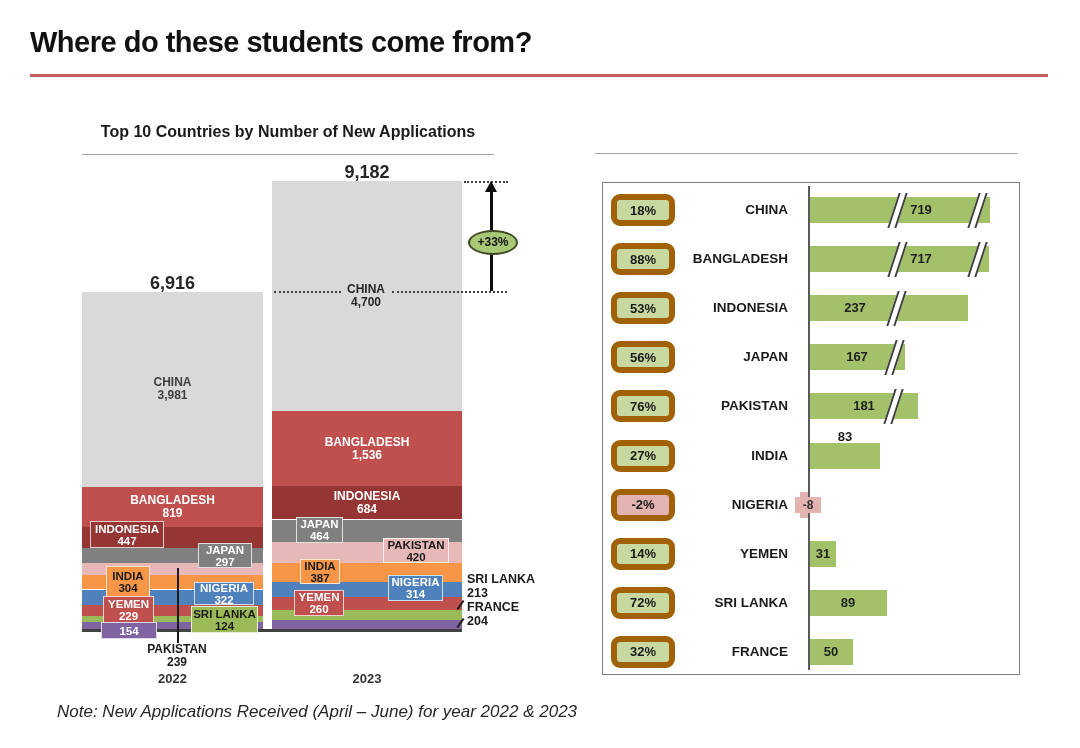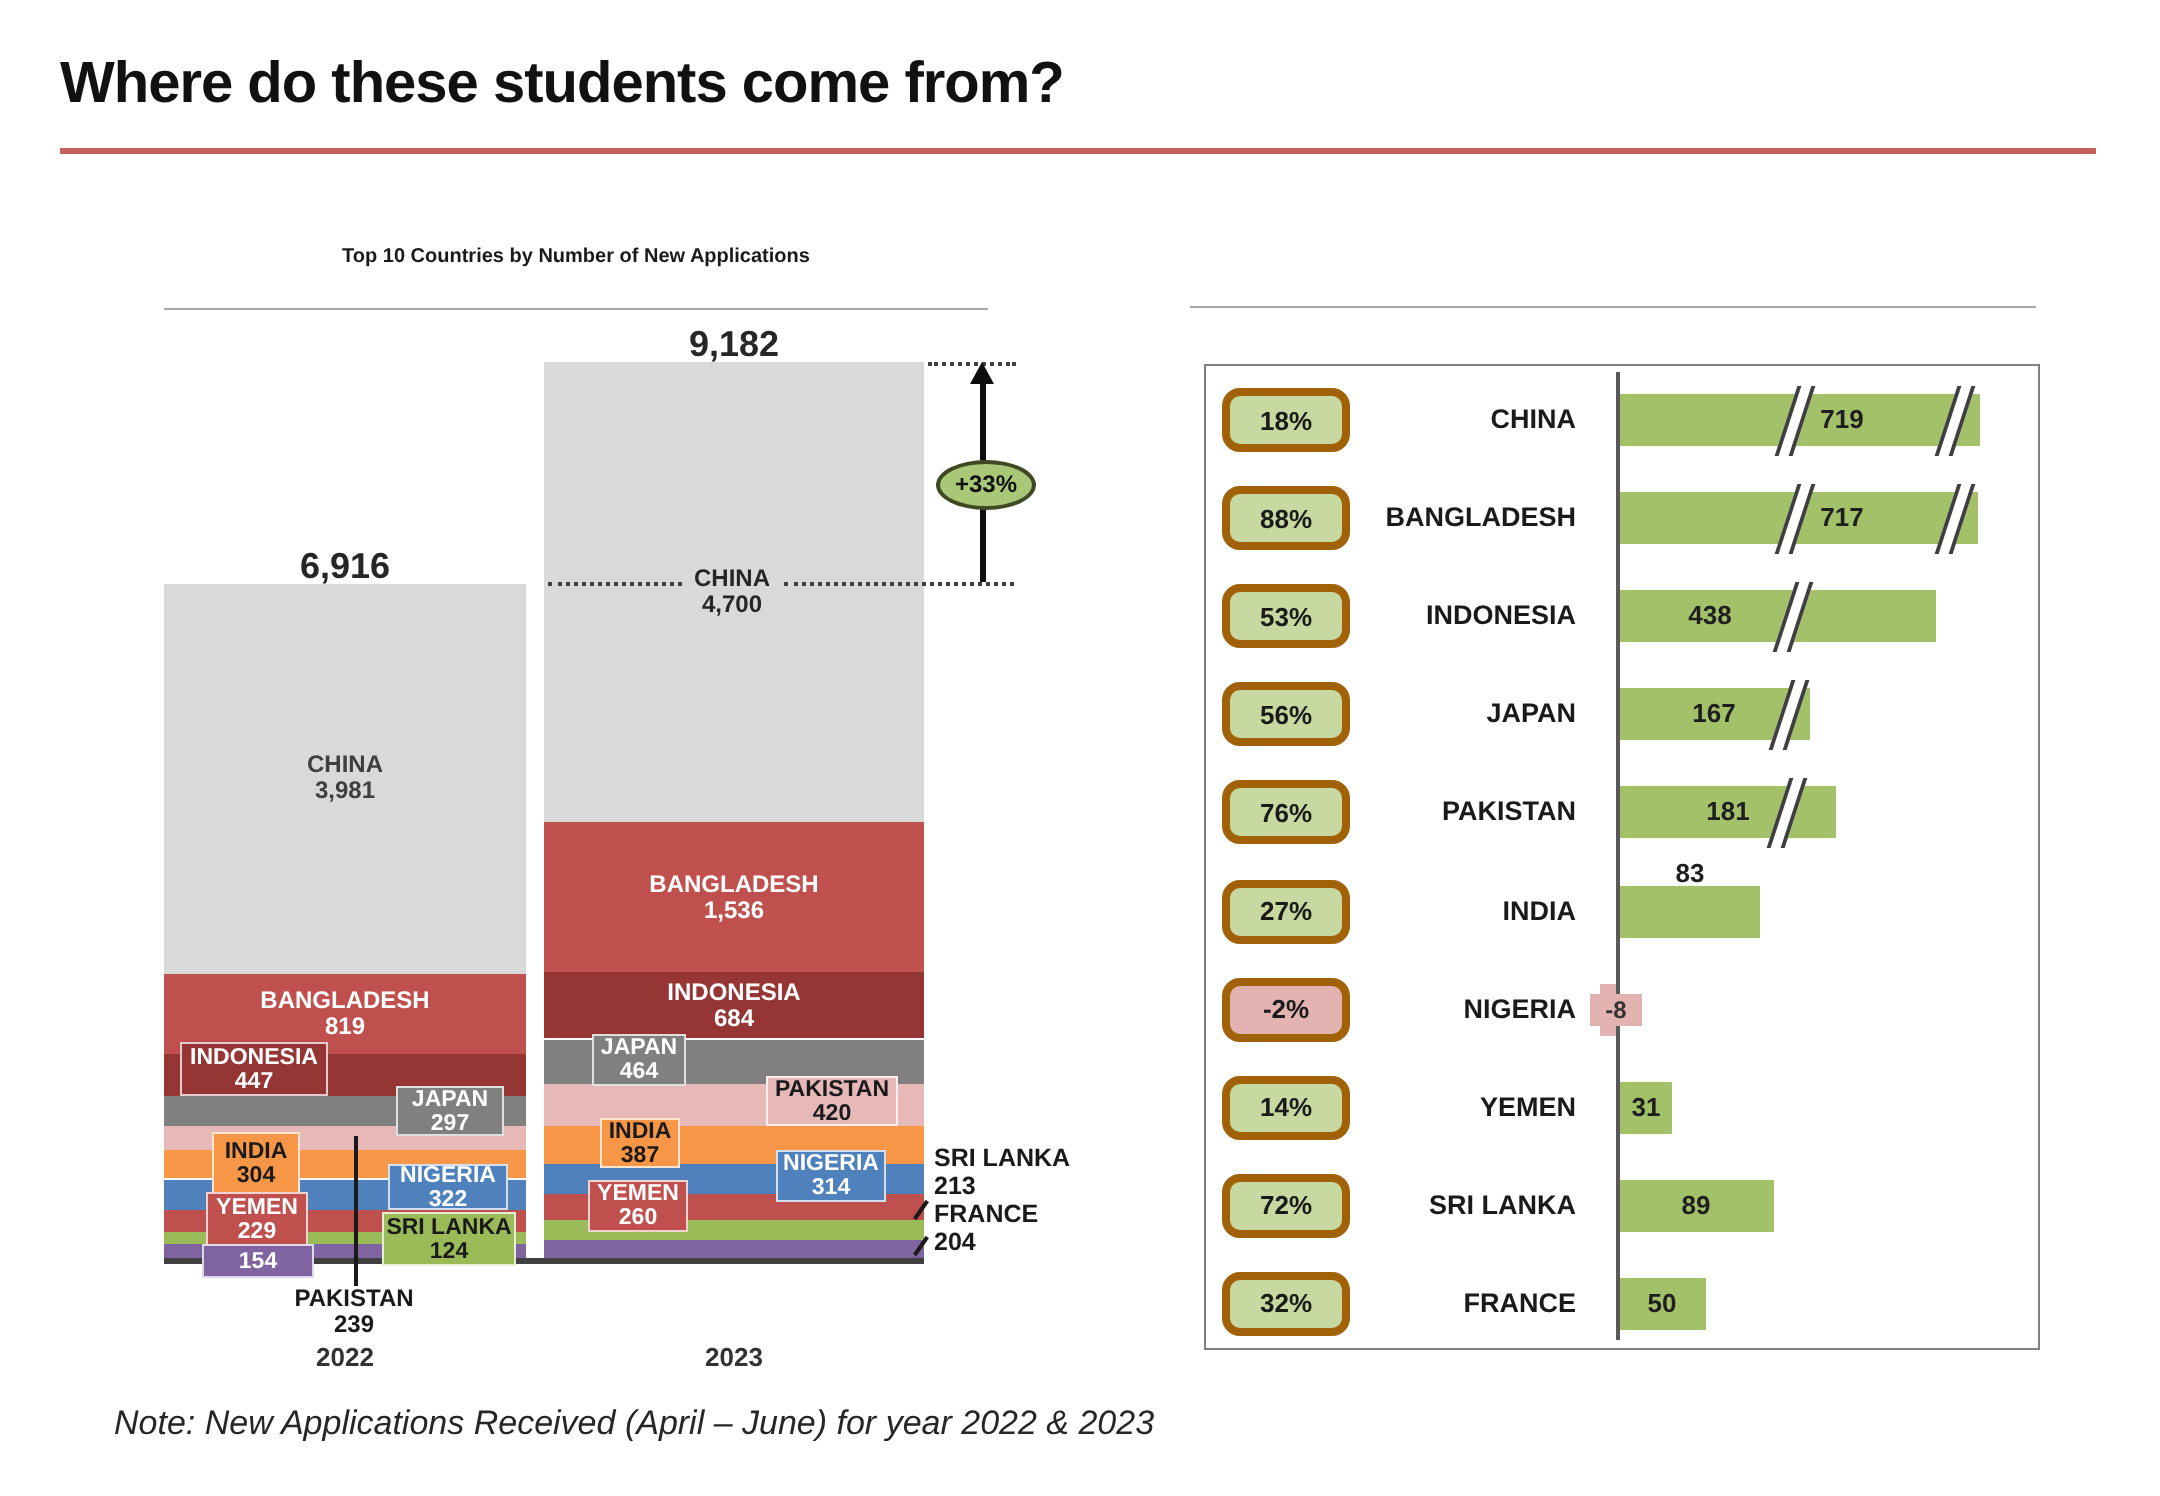--- a/index.html
+++ b/index.html
@@ -5,21 +5,21 @@
   html,body{margin:0;padding:0;background:#fff;}
   #page{position:relative;width:1080px;height:748px;background:#ffffff;overflow:hidden;
         font-family:"Liberation Sans",sans-serif;-webkit-font-smoothing:antialiased;}
   .abs{position:absolute;}
   
   #page-title{left:30px;top:26px;font-size:29px;font-weight:bold;color:#111;letter-spacing:-0.5px;}
   #title-underline{left:30px;top:74px;width:1018px;height:3px;background:#c4615c;}
   #overall-badge{left:956px;top:18px;width:88px;height:31px;background:#963a38;border:3px solid #d6a3a1;
                  color:#fff;font-size:17px;font-style:italic;font-weight:bold;text-align:center;line-height:31px;}
   
-  .chart-title{font-size:10px;font-weight:bold;color:#1a1a1a;text-align:center;}
+  .chart-title{font-size:16px;font-weight:bold;color:#1a1a1a;text-align:center;}
   #left-title{left:82px;top:123px;width:412px;}
   #right-title{left:602px;top:123px;width:418px;}
   .title-rule{height:1px;background:#a6a6a6;}
   #left-rule{left:82px;top:154px;width:412px;}
   #right-rule{left:595px;top:153px;width:423px;}
   
   .total-label{font-size:18px;font-weight:bold;color:#262626;transform:translateX(-50%);white-space:nowrap;}
   .year-label{font-size:13px;font-weight:600;color:#333;transform:translateX(-50%);}
   .seg{z-index:1;}
   .seg-label{z-index:3;text-align:center;font-weight:bold;font-size:12px;line-height:13px;transform:translate(-50%,-50%);white-space:nowrap;}
@@ -33,21 +33,21 @@
   #left-axis{left:82px;top:629px;width:380px;height:3px;background:#404040;z-index:2;}
   
   #arrow-shaft{left:490px;top:191px;width:3px;height:100px;background:#0d0d0d;z-index:2;}
   #arrow-head{left:485px;top:181px;width:0;height:0;border-left:6.5px solid transparent;border-right:6.5px solid transparent;border-bottom:11px solid #0d0d0d;z-index:2;}
   #top-dotted{left:464px;top:181px;width:44px;}
   #growth-ellipse{left:468px;top:230px;width:46px;height:21px;border-radius:50%;background:#a9c877;border:2px solid #3f4a24;
                   z-index:5;text-align:center;font-size:12px;font-weight:bold;color:#111;line-height:21px;}
   
   #right-panel{left:602px;top:182px;width:418px;height:493px;border:1.5px solid #7f7f7f;box-sizing:border-box;background:#fff;}
   #right-axis{left:808px;top:186px;width:2px;height:484px;background:#595959;z-index:2;}
-  .pct-box{width:64px;height:32px;box-sizing:border-box;background:#c7d9a0;border:4px solid #a16207;border-radius:9px;
+  .pct-box{width:64px;height:32px;box-sizing:border-box;background:#c7d9a0;border:6px solid #a16207;border-radius:9px;
            text-align:center;font-size:13px;font-weight:bold;color:#1a1a1a;display:flex;align-items:center;justify-content:center;z-index:3;}
   .pct-box.neg{background:#e3b3b2;}
   .country-label{width:173px;text-align:right;font-size:13.5px;font-weight:bold;color:#1a1a1a;white-space:nowrap;}
   .change-bar{background:#a3c169;z-index:1;}
   .change-bar.neg{background:#e3b3b2;}
   .neg-value-box{background:#e3b3b2;z-index:3;text-align:center;font-size:12px;font-weight:bold;color:#333;line-height:16px;}
   .bar-value{font-size:13px;font-weight:bold;color:#1f1f1f;transform:translateX(-50%);z-index:4;white-space:nowrap;}
   .axis-break{width:9px;height:35px;background:#fff;border-left:2px solid #3f3f3f;border-right:2px solid #3f3f3f;
               box-sizing:border-box;transform:skewX(-18deg);z-index:2;}
   
@@ -193,21 +193,21 @@
       <div class="abs axis-break" style="left: 973px; top: 192.5px;"></div>
       <div class="abs pct-box" style="left: 611px; top: 243.1px;">88%</div>
       <div class="abs country-label" style="left: 615px; top: 251.1px;">BANGLADESH</div>
       <div class="abs change-bar" style="left: 810px; top: 246.1px; width: 179px; height: 26px;"></div>
       <div class="abs bar-value" style="left: 921px; top: 251.1px;">717</div>
       <div class="abs axis-break" style="left: 893px; top: 241.6px;"></div>
       <div class="abs axis-break" style="left: 973px; top: 241.6px;"></div>
       <div class="abs pct-box" style="left: 611px; top: 292.2px;">53%</div>
       <div class="abs country-label" style="left: 615px; top: 300.2px;">INDONESIA</div>
       <div class="abs change-bar" style="left: 810px; top: 295.2px; width: 158px; height: 26px;"></div>
-      <div class="abs bar-value" style="left: 855px; top: 300.2px;">438</div>
+      <div class="abs bar-value" style="left: 855px; top: 300.2px;">237</div>
       <div class="abs axis-break" style="left: 892px; top: 290.7px;"></div>
       <div class="abs pct-box" style="left: 611px; top: 341.3px;">56%</div>
       <div class="abs country-label" style="left: 615px; top: 349.3px;">JAPAN</div>
       <div class="abs change-bar" style="left: 810px; top: 344.3px; width: 95px; height: 26px;"></div>
       <div class="abs bar-value" style="left: 857px; top: 349.3px;">167</div>
       <div class="abs axis-break" style="left: 890px; top: 339.8px;"></div>
       <div class="abs pct-box" style="left: 611px; top: 390.4px;">76%</div>
       <div class="abs country-label" style="left: 615px; top: 398.4px;">PAKISTAN</div>
       <div class="abs change-bar" style="left: 810px; top: 393.4px; width: 108px; height: 26px;"></div>
       <div class="abs bar-value" style="left: 864px; top: 398.4px;">181</div>

